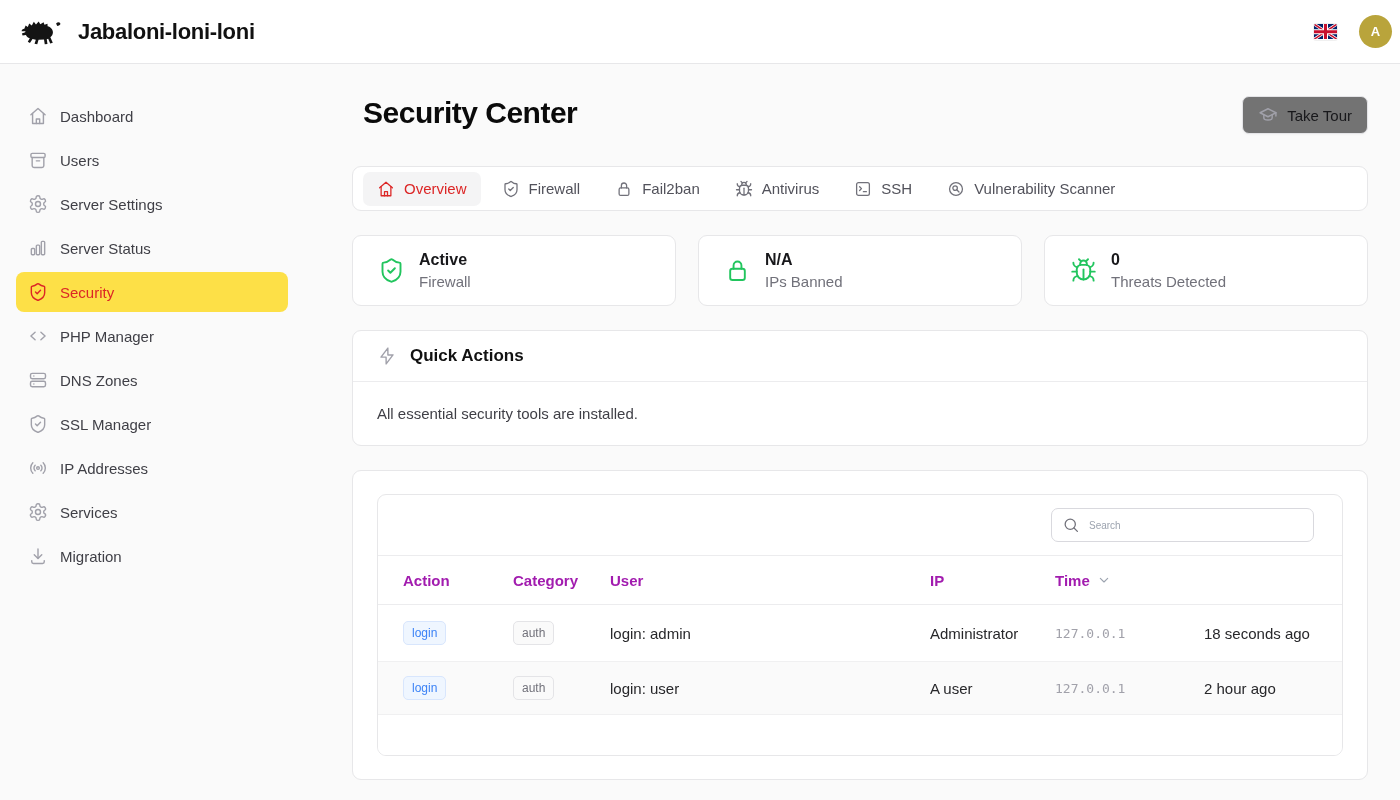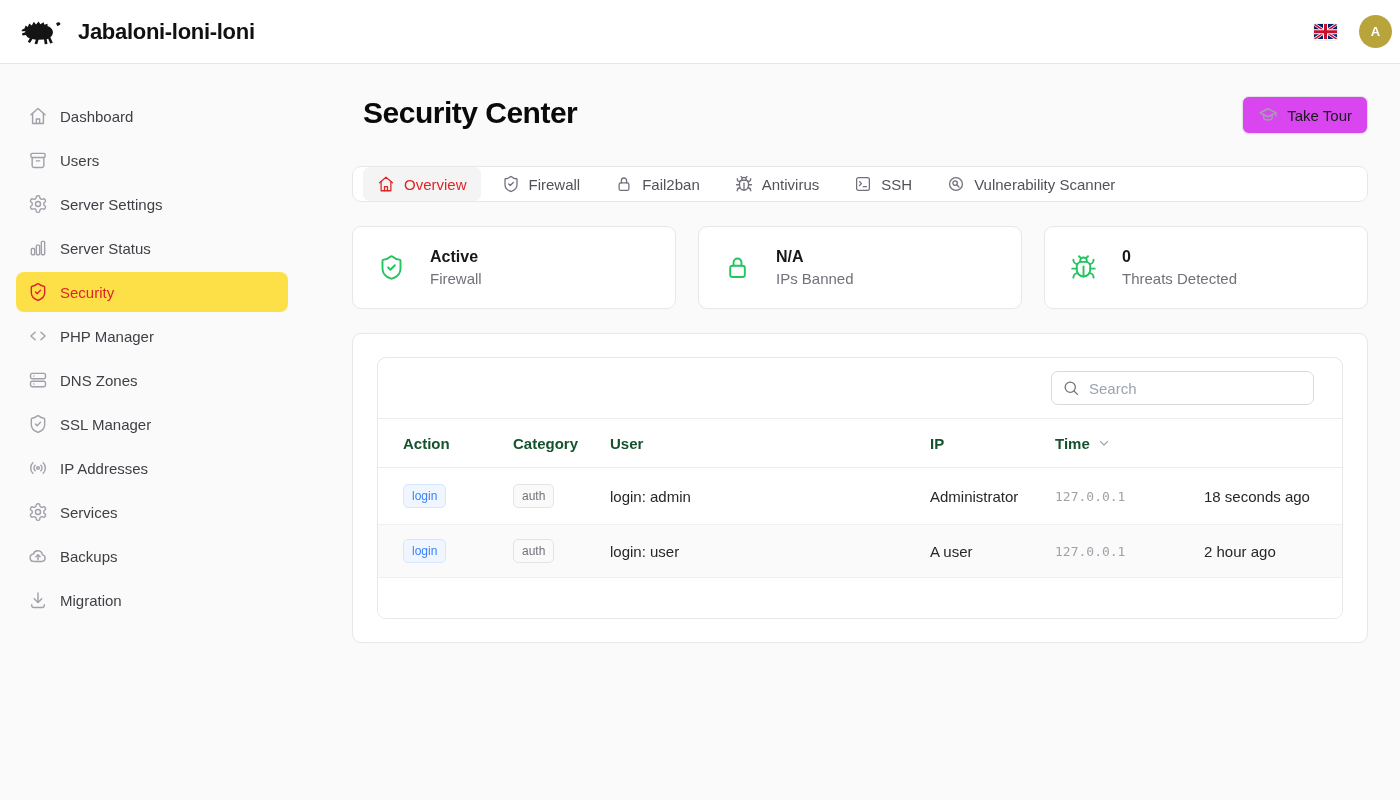--- a/index.html
+++ b/index.html
@@ -42,43 +42,43 @@
   .side-item .icn svg { width:20px; height:20px; }
   .side-item.active { background:#fde047; color:var(--accent,#dc2626); font-weight:500; }
   .side-item.active .icn { color:var(--accent,#dc2626); }
 
   .main { flex:1; padding:32px 32px 0 48px; }
 
   .page-head { display:flex; align-items:flex-start; justify-content:space-between;margin-left:11px; }
   .page-title { font-size:30px; font-weight:700; letter-spacing:-0.5px; color:#0a0a0a; }
   .tour-btn {
     display:flex; align-items:center; gap:9px; height:38px; padding:0 15px;
-    background:#d946ef; border:1px solid #e4e4e7; border-radius:7px;
+    background:#737373; border:1px solid #e4e4e7; border-radius:7px;
     font-size:15px; color:#18181b; cursor:pointer;
     box-shadow:0 1px 2px rgba(0,0,0,.03);
   }
   .tour-btn .icn { width:20px; height:20px; color:#a1a1aa; }
   .tour-btn .icn svg { width:20px; height:20px; }
 
   .card { background:#fff; border:1px solid #e7e7e9; border-radius:9px; }
 
   
-  .tabsbar { margin-top:32px; height:36px; display:flex; align-items:center; gap:7px; padding:10px 10px; }
+  .tabsbar { margin-top:32px; height:45px; display:flex; align-items:center; gap:7px; padding:10px 10px; }
   .tab {
     display:flex; align-items:center; gap:9px; height:34px; padding:0 14px;
     border-radius:7px; font-size:15px; color:#52525b; cursor:pointer; white-space:nowrap;
   }
   .tab .icn { width:18px; height:18px; color:#71717a; }
   .tab .icn svg { width:18px; height:18px; }
   .tab.active { background:#f4f4f5; color:var(--accent,#dc2626); font-weight:500; }
   .tab.active .icn { color:var(--accent,#dc2626); }
 
   
   .stats { margin-top:24px; display:grid; grid-template-columns:1fr 1fr 1fr; gap:22px; }
-  .stat-card { display:flex; align-items:center; gap:25px; padding:19px 25px; height:83px; }
+  .stat-card { display:flex; align-items:center; gap:14px; padding:19px 25px; height:71px; }
   .stat-card .icn { width:27px; height:27px; color:var(--success,#22c55e); flex:none; }
   .stat-card .icn svg { width:27px; height:27px; }
   .stat-value { font-size:16px; font-weight:700; color:#18181b; }
   .stat-label { font-size:15px; color:#71717a; margin-top:4px; }
 
   
   .section { margin-top:24px; }
   .section-head { display:flex; align-items:center; gap:13px; padding:15px 24px; border-bottom:1px solid #ececee; }
   .section-head .icn { width:20px; height:20px; color:#a1a1aa; }
   .section-head .icn svg { width:20px; height:20px; }
@@ -89,27 +89,27 @@
   
   .table-card { border:1px solid #e7e7e9; border-radius:9px; overflow:hidden; background:#fff; }
   .table-toolbar { display:flex; justify-content:flex-end; padding:13px 28px 13px 14px; }
   .search-box {
     display:flex; align-items:center; gap:9px; width:263px; height:34px;
     border:1px solid #d9d9de; border-radius:7px; padding:0 10px; background:#fff;
   }
   .search-box .icn { width:18px; height:18px; color:#71717a; flex:none; }
   .search-box .icn svg { width:18px; height:18px; }
   .search-box input {
-    border:none; outline:none; width:100%; font-size:15px;
+    border:none; outline:none; width:100%; font-size:10px;
     font-family:"Liberation Sans", sans-serif; color:#18181b; background:transparent;
   }
   .search-box input::placeholder { color:#9ca3af; }
 
   .tgrid { display:grid; grid-template-columns:135px 97px 320px 125px 149px 1fr; align-items:center; }
-  .thead { border-top:1px solid #ececee; border-bottom:1px solid #ececee; height:50px; font-weight:700; font-size:15px; color:#14532d; }
+  .thead { border-top:1px solid #ececee; border-bottom:1px solid #ececee; height:50px; font-weight:700; font-size:15px; color:#a21caf; }
   .tcell { padding-right:10px; }
   .tcell:first-child { padding-left:25px; }
   .th-sort { display:flex; align-items:center; gap:6px; cursor:pointer; }
   .th-sort .icn { width:16px; height:16px; color:#9ca3af; }
   .th-sort .icn svg { width:16px; height:16px; }
   .trow { height:57px; font-size:15px; color:#27272a; border-bottom:1px solid #f0f0f1; }
   .trow:nth-child(even) { background:#fafafa; height:53px; }
   .badge {
     display:inline-block; font-size:12px; line-height:1; padding:5px 8px; border-radius:5px;
   }
@@ -242,30 +242,20 @@
           <svg viewBox="0 0 24 24" fill="none" stroke="currentColor" stroke-width="1.7" stroke-linecap="round" stroke-linejoin="round">
             <path d="M12.22 2h-.44a2 2 0 0 0-2 2v.18a2 2 0 0 1-1 1.73l-.43.25a2 2 0 0 1-2 0l-.15-.08a2 2 0 0 0-2.73.73l-.22.38a2 2 0 0 0 .73 2.73l.15.1a2 2 0 0 1 1 1.72v.51a2 2 0 0 1-1 1.74l-.15.09a2 2 0 0 0-.73 2.73l.22.38a2 2 0 0 0 2.73.73l.15-.08a2 2 0 0 1 2 0l.43.25a2 2 0 0 1 1 1.73V20a2 2 0 0 0 2 2h.44a2 2 0 0 0 2-2v-.18a2 2 0 0 1 1-1.73l.43-.25a2 2 0 0 1 2 0l.15.08a2 2 0 0 0 2.73-.73l.22-.39a2 2 0 0 0-.73-2.73l-.15-.08a2 2 0 0 1-1-1.74v-.5a2 2 0 0 1 1-1.74l.15-.09a2 2 0 0 0 .73-2.73l-.22-.38a2 2 0 0 0-2.73-.73l-.15.08a2 2 0 0 1-2 0l-.43-.25a2 2 0 0 1-1-1.73V4a2 2 0 0 0-2-2z"></path>
             <circle cx="12" cy="12" r="3"></circle>
           </svg>
         </span>
         <span>Services</span>
       </div>
       <div class="side-item">
         <span class="icn">
           <svg viewBox="0 0 24 24" fill="none" stroke="currentColor" stroke-width="1.7" stroke-linecap="round" stroke-linejoin="round">
-            <path d="M7 18.5a4.5 4.5 0 0 1-.5-8.97 5.5 5.5 0 0 1 10.74 1.07A4 4 0 0 1 17 18.5H7z"></path>
-            <path d="M12 16.5V11"></path>
-            <path d="m9.5 13 2.5-2.5L14.5 13"></path>
-          </svg>
-        </span>
-        <span>Backups</span>
-      </div>
-      <div class="side-item">
-        <span class="icn">
-          <svg viewBox="0 0 24 24" fill="none" stroke="currentColor" stroke-width="1.7" stroke-linecap="round" stroke-linejoin="round">
             <path d="M12 3.5v11"></path>
             <path d="m7.5 10.5 4.5 4.5 4.5-4.5"></path>
             <path d="M4.5 17.5v1.5a2 2 0 0 0 2 2h11a2 2 0 0 0 2-2v-1.5"></path>
           </svg>
         </span>
         <span>Migration</span>
       </div>
   </nav>
 
   <main class="main">
@@ -394,20 +384,33 @@
               <path d="M17.2 17c2.1.1 3.8 1.9 3.8 4"></path>
             </svg>
           </span>
           <div>
             <div class="stat-value">0</div>
             <div class="stat-label">Threats Detected</div>
           </div>
         </div>
     </div>
 
+    <section class="card section">
+      <div class="section-head">
+        <span class="icn">
+            <svg viewBox="0 0 24 24" fill="none" stroke="currentColor" stroke-width="1.7" stroke-linecap="round" stroke-linejoin="round">
+              <path d="M13 2.5 4.8 13.3h6.1L11 21.5l8.2-10.8h-6.1z"></path>
+            </svg>
+          </span>
+        <span class="section-title">Quick Actions</span>
+      </div>
+      <div class="section-body">
+        <p class="plain-text">All essential security tools are installed.</p>
+      </div>
+    </section>
 
     <section class="card section">
       <div class="section-body">
         <div class="table-card">
 
           <div class="table-toolbar">
             <div class="search-box">
               <span class="icn">
                   <svg viewBox="0 0 24 24" fill="none" stroke="currentColor" stroke-width="1.7" stroke-linecap="round" stroke-linejoin="round">
                     <circle cx="11" cy="11" r="6.8"></circle>

